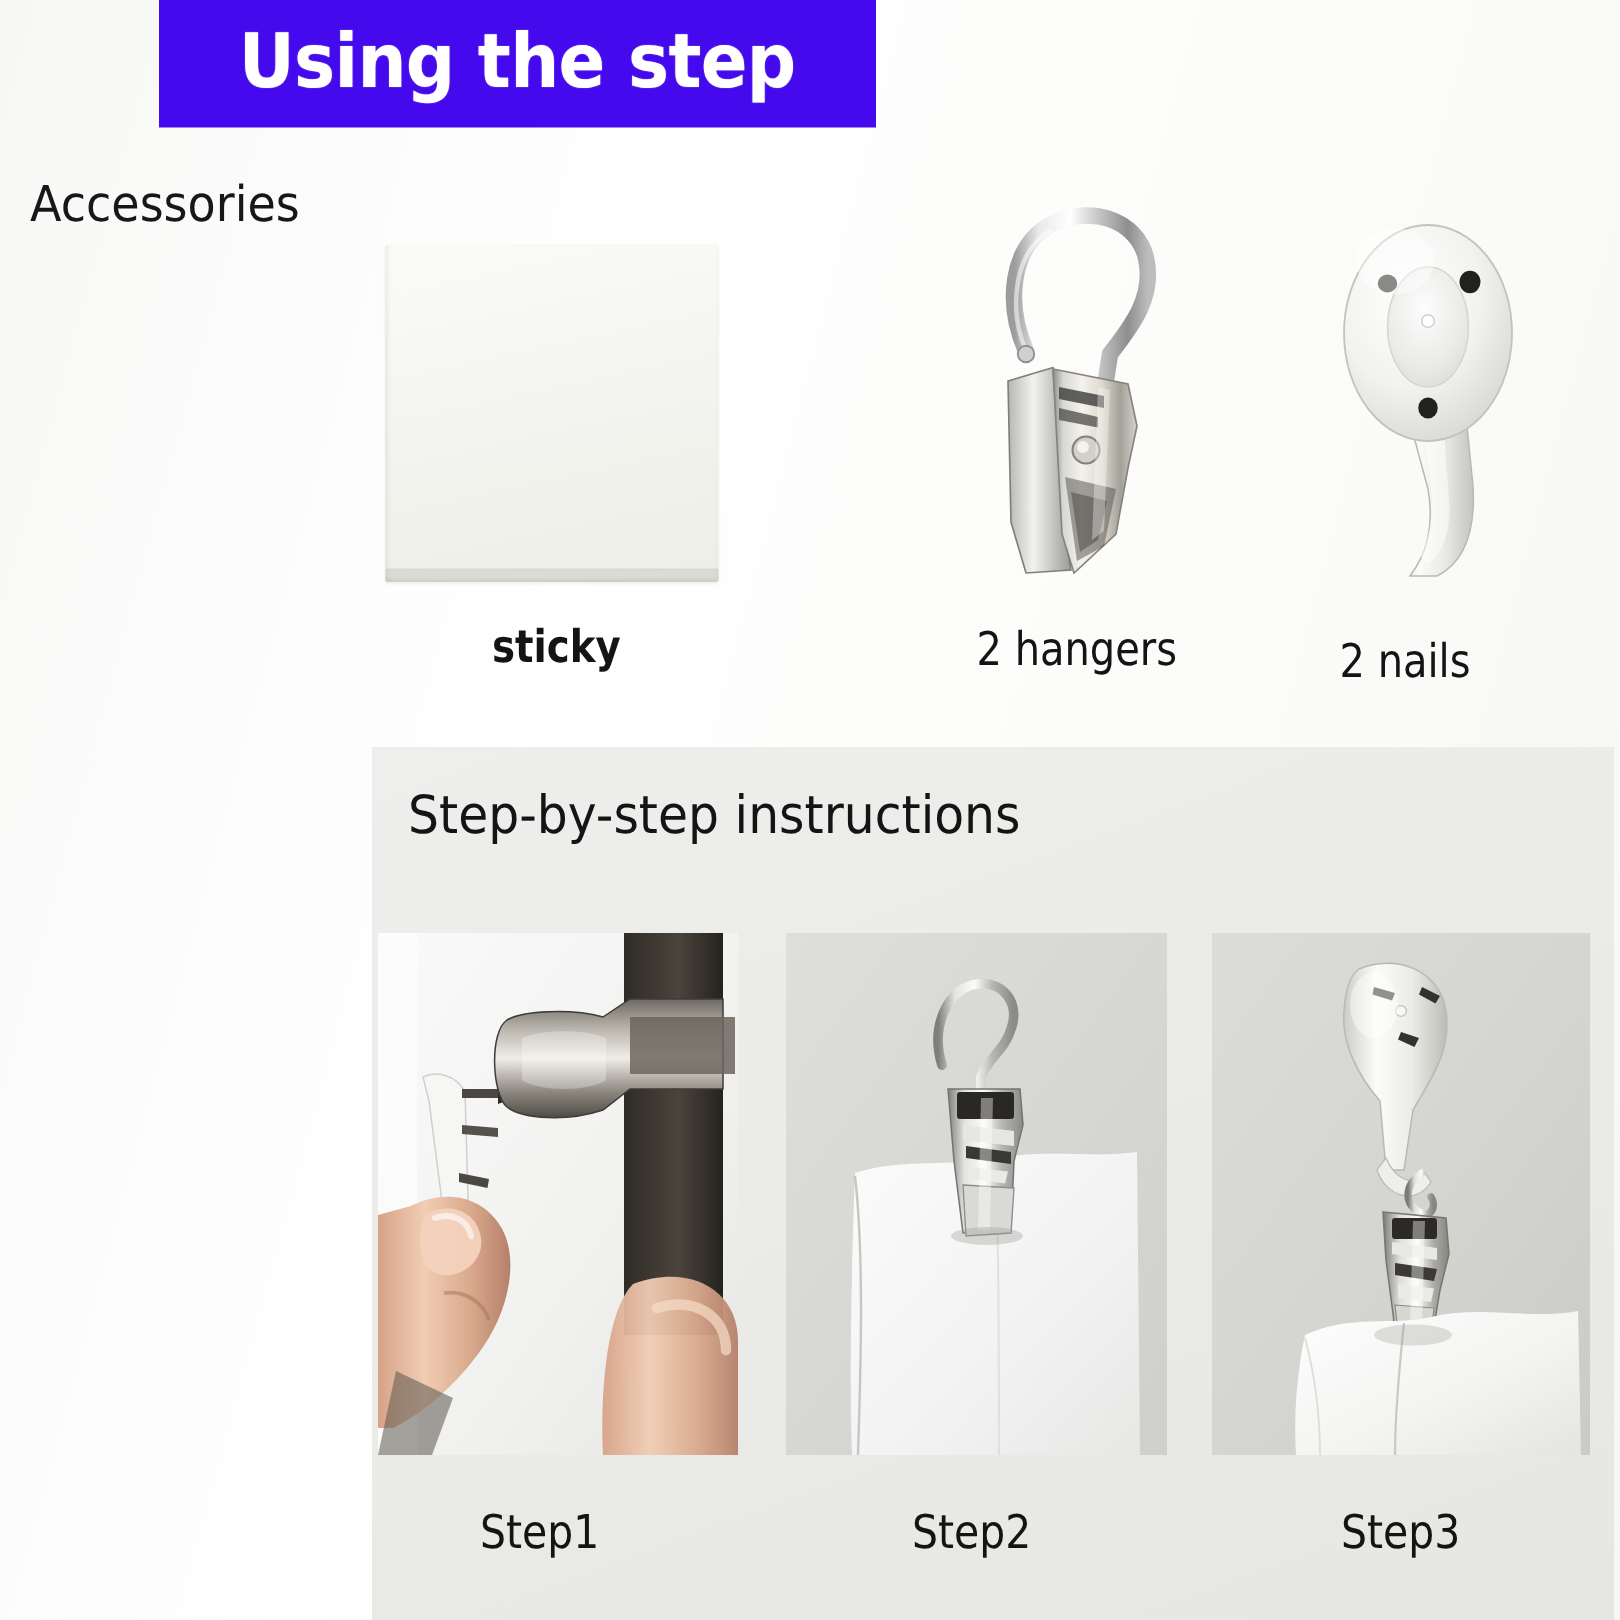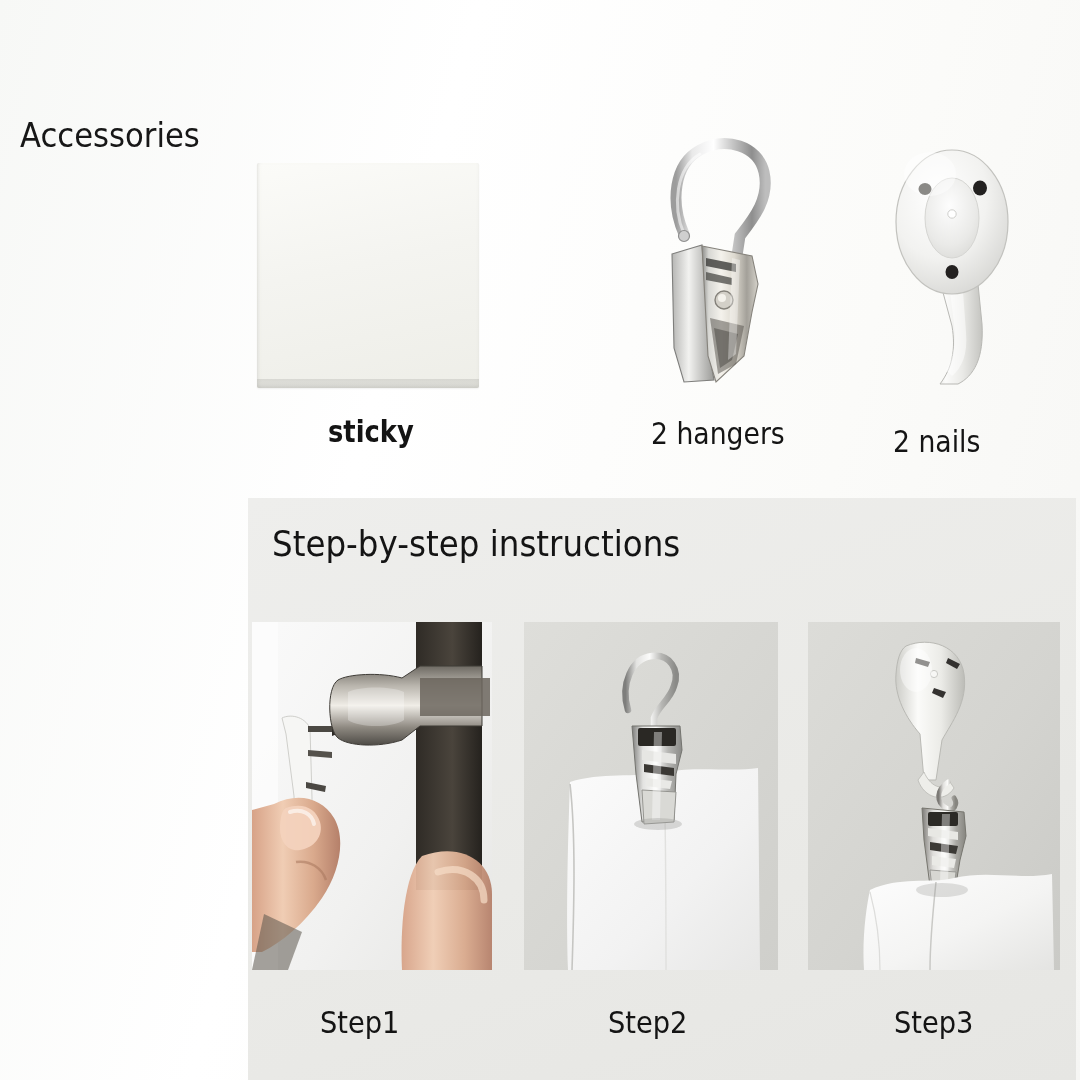--- a/index.html
+++ b/index.html
@@ -178,20 +178,23 @@
   .scap2 { left: 608px; transform-origin: left center; }
   .scap3 { left: 894px; transform-origin: left center; }
 </style>
 </head>
 <body>
 
 <div id="page">
 
   <div class="page-wash"></div>
 
+  <div class="banner">
+    <span class="banner-text">Using the step</span>
+  </div>
 
   <div class="accessories-label">Accessories</div>
 
   <div class="sticky-pad"></div>
   <div class="acc-caption cap-sticky">sticky</div>
 
   <div class="hanger-wrap">
     <svg viewBox="0 0 160 285" xmlns="http://www.w3.org/2000/svg">
       <defs>
         <linearGradient id="steelH" x1="0" y1="0" x2="1" y2="0">

